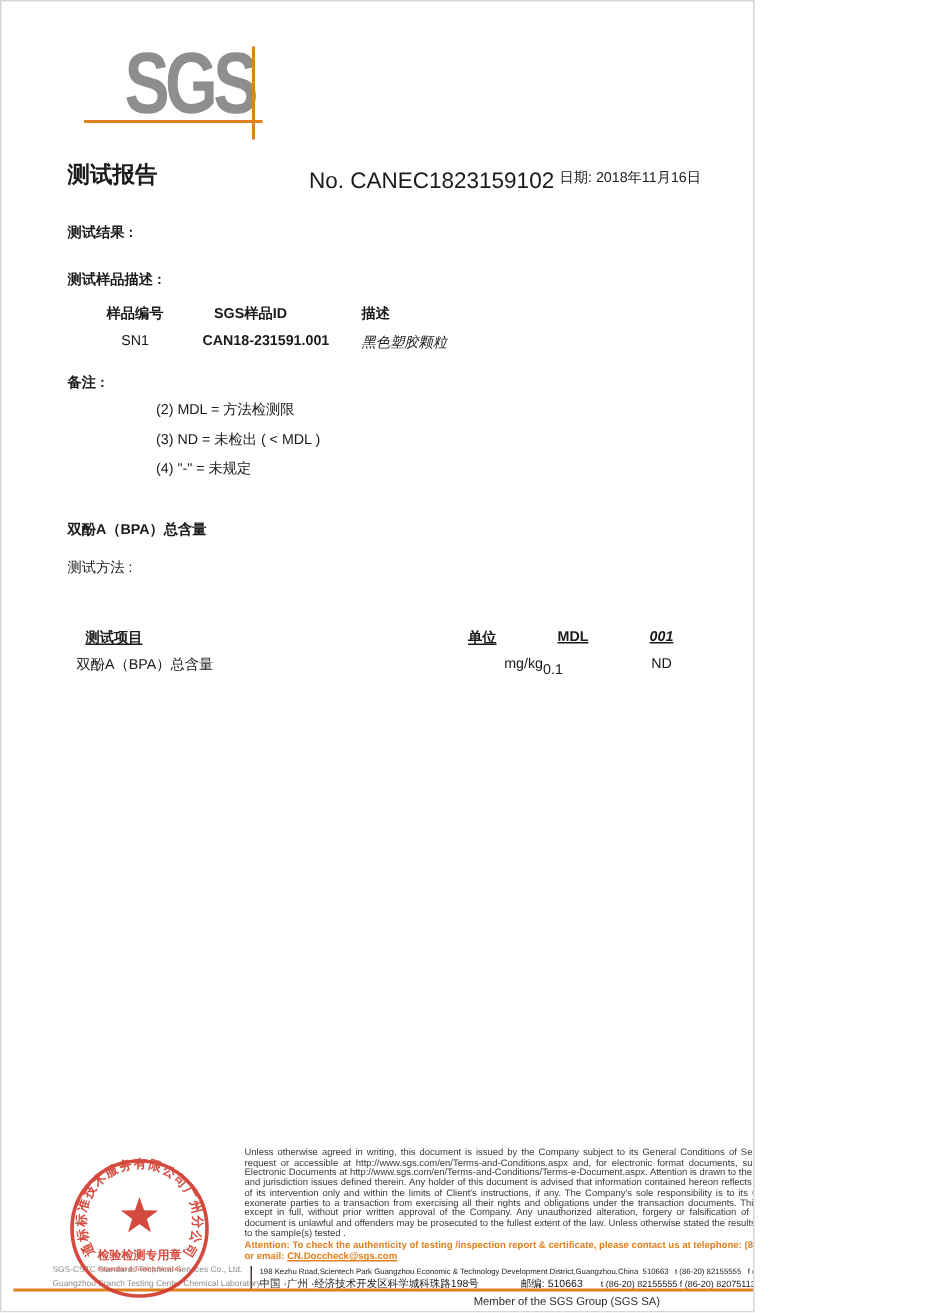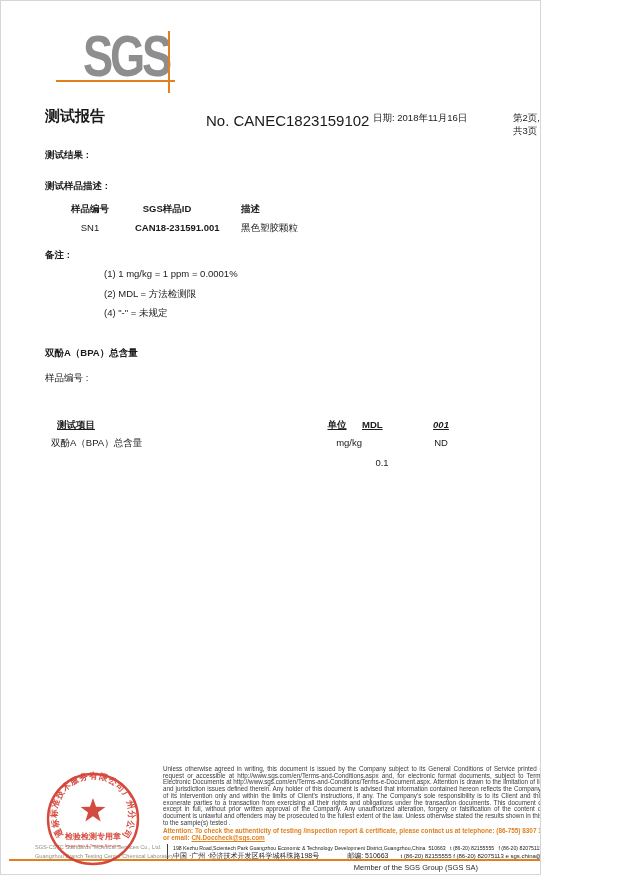--- a/index.html
+++ b/index.html
@@ -1,17 +1,17 @@
 <!DOCTYPE html>
 <html><head>
 <meta charset="utf-8">
 <style>
   html,body { margin:0; padding:0; background:#ffffff; }
   .page {
-    position:relative; width:541px; height:875px; background:#ffffff;
+    position:relative; width:503px; height:875px; background:#ffffff;
     font-family:"Liberation Sans", sans-serif; color:#1a1a1a; overflow:hidden;
     border:1px solid #d6d6d6; box-sizing:border-box;
   }
   
   .logo-text {
     position:absolute; left:82px; top:30px; color:#8e8e8e;
     font-size:58px; font-weight:bold; letter-spacing:-4px; line-height:50px;
     transform:scaleX(0.78); transform-origin:left top;
   }
   .logo-hline { position:absolute; left:55px; top:79px; width:119px; height:2px; background:#e0801f; }
@@ -25,34 +25,34 @@
   .lbl { position:absolute; font-size:9.5px; font-weight:bold; }
   .txt { position:absolute; font-size:9.5px; }
   .u { }
   .results-label { left:44px; top:148px; }
   .sample-desc-label { left:44px; top:179px; }
   .st-h1 { left:58px; top:202px; width:62px; text-align:center; }
   .st-h2 { left:126px; top:202px; width:80px; text-align:center; }
   .st-h3 { left:240px; top:202px; }
   .st-c1 { left:58px; top:221px; width:62px; text-align:center; }
   .st-c2 { left:134px; top:221px;font-weight:bold; }
-  .st-c3 { left:240px; top:221px; }
+  .st-c3 { left:240px; top:221px;font-style:italic; }
   .remarks-label { left:44px; top:248px; }
   .remarks { position:absolute; left:103px; top:263px; font-size:9.5px; line-height:19.5px; }
   .bpa-title { left:44px; top:346px; }
   .method-label { left:44px; top:371px; font-weight:normal; }
   .method-text { left:106px; top:371px; width:455px; line-height:19.5px; text-align:justify; }
   .rt-head { font-weight:bold; text-decoration:underline; }
   .rt-item-h { left:56px; top:418px; }
-  .rt-unit-h { left:311px; top:418px; width:50px; text-align:center; }
-  .rt-mdl-h { left:361px; top:418px; width:40px; text-align:left; }
+  .rt-unit-h { left:311px; top:418px; width:50px; text-align:left; }
+  .rt-mdl-h { left:361px; top:418px; width:40px; text-align:center; }
   .rt-001-h { left:415px; top:418px; width:50px; text-align:center; font-style:italic; }
   .rt-item-c { left:50px; top:436px; }
   .rt-unit-c { left:311px; top:436px; width:50px; text-align:right; }
-  .rt-mdl-c { left:361px; top:456px; width:40px; text-align:center; }
+  .rt-mdl-c { left:361px; top:440px; width:40px; }
   .rt-001-c { left:415px; top:436px; width:50px; text-align:center; }
   
   .legal {
     position:absolute; left:162px; top:765px; width:438px;
     font-size:6.3px; line-height:6.7px; color:#3a3a3a; text-align:justify;
   }
   .attention {
     position:absolute; left:162px; top:826px; width:438px;
     font-size:6.4px; line-height:7.4px; color:#e0801f; font-weight:bold;
   }
@@ -90,27 +90,27 @@
 
   <div class="lbl st-h1">样品编号</div>
   <div class="lbl st-h2">SGS样品ID</div>
   <div class="lbl st-h3">描述</div>
   <div class="txt st-c1">SN1</div>
   <div class="txt st-c2">CAN18-231591.001</div>
   <div class="txt st-c3">黑色塑胶颗粒</div>
 
   <div class="lbl remarks-label">备注 :</div>
   <div class="remarks">
-    <div>(1) 1 mg/kg = 1 ppm = 0.0001%</div>
     <div>(2) MDL = 方法检测限</div>
+    <div>(3) ND = 未检出 ( &lt; MDL )</div>
     <div>(4) "-" = 未规定</div>
   </div>
 
   <div class="lbl u bpa-title">双酚A（BPA）总含量</div>
-  <div class="lbl method-label">样品编号 :</div>
+  <div class="lbl method-label">测试方法 :</div>
 
   <div class="txt rt-head rt-item-h">测试项目</div>
   <div class="txt rt-head rt-unit-h">单位</div>
   <div class="txt rt-head rt-mdl-h">MDL</div>
   <div class="txt rt-head rt-001-h">001</div>
   <div class="txt rt-item-c">双酚A（BPA）总含量</div>
   <div class="txt rt-unit-c">mg/kg</div>
   <div class="txt rt-mdl-c">0.1</div>
   <div class="txt rt-001-c">ND</div>
 

